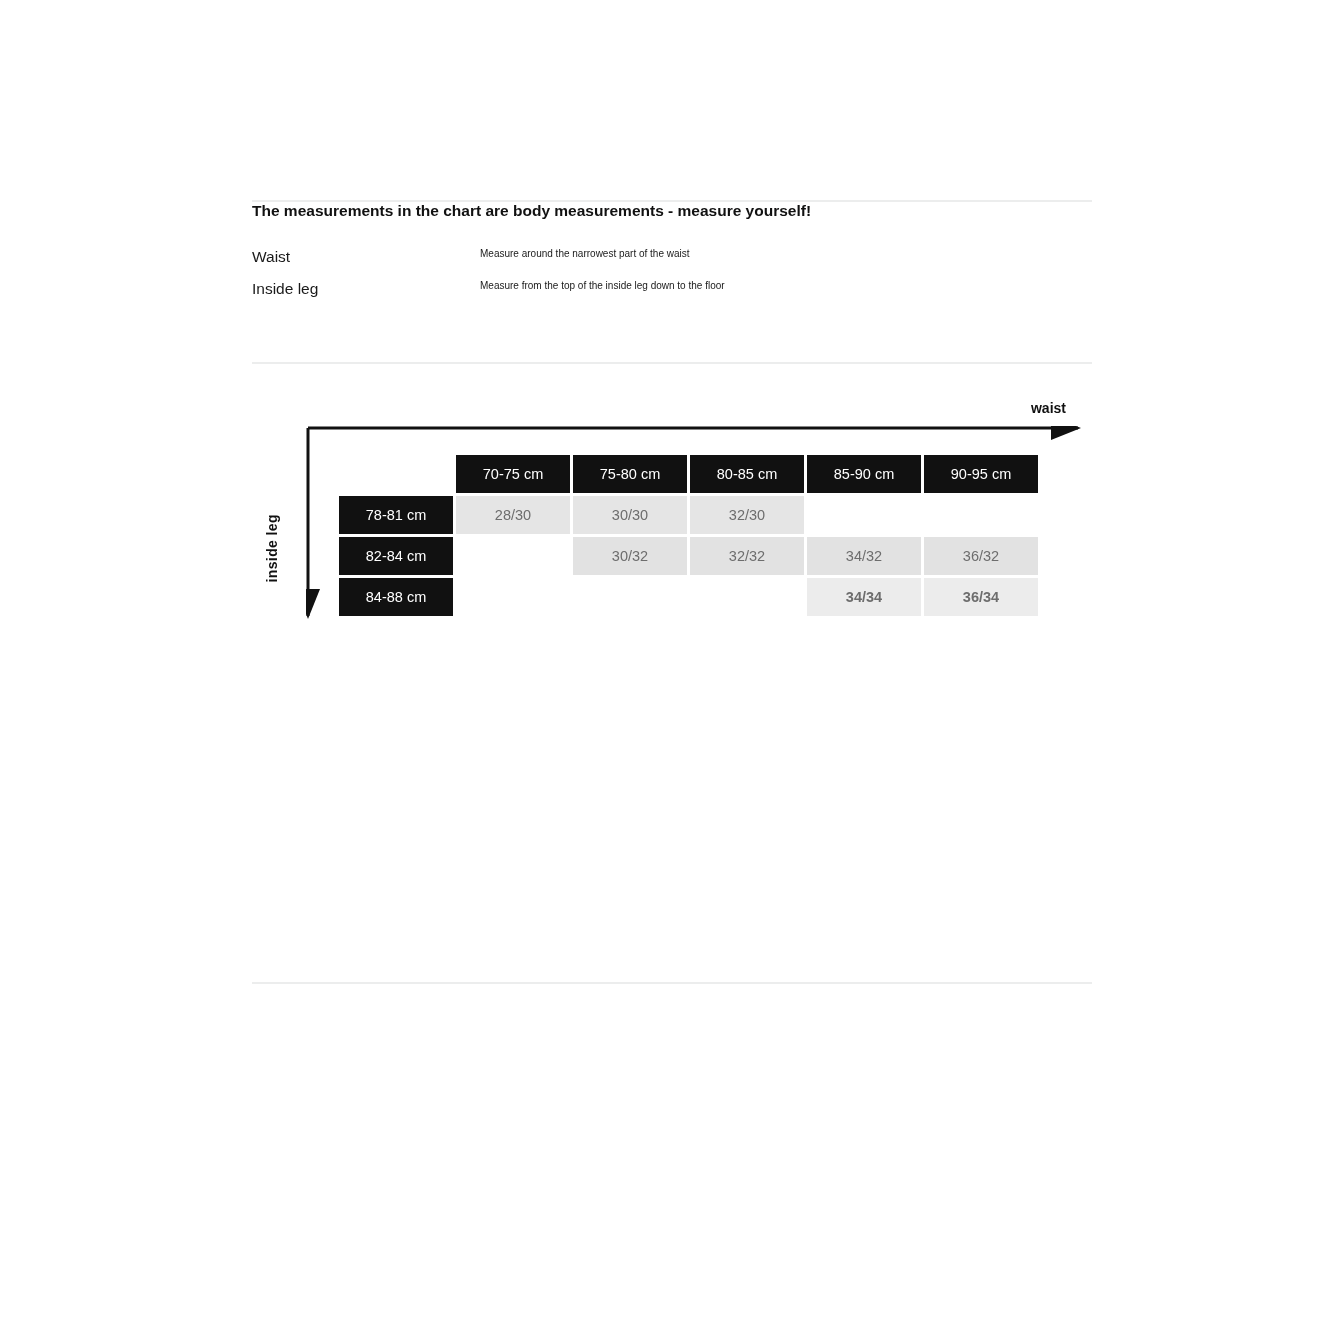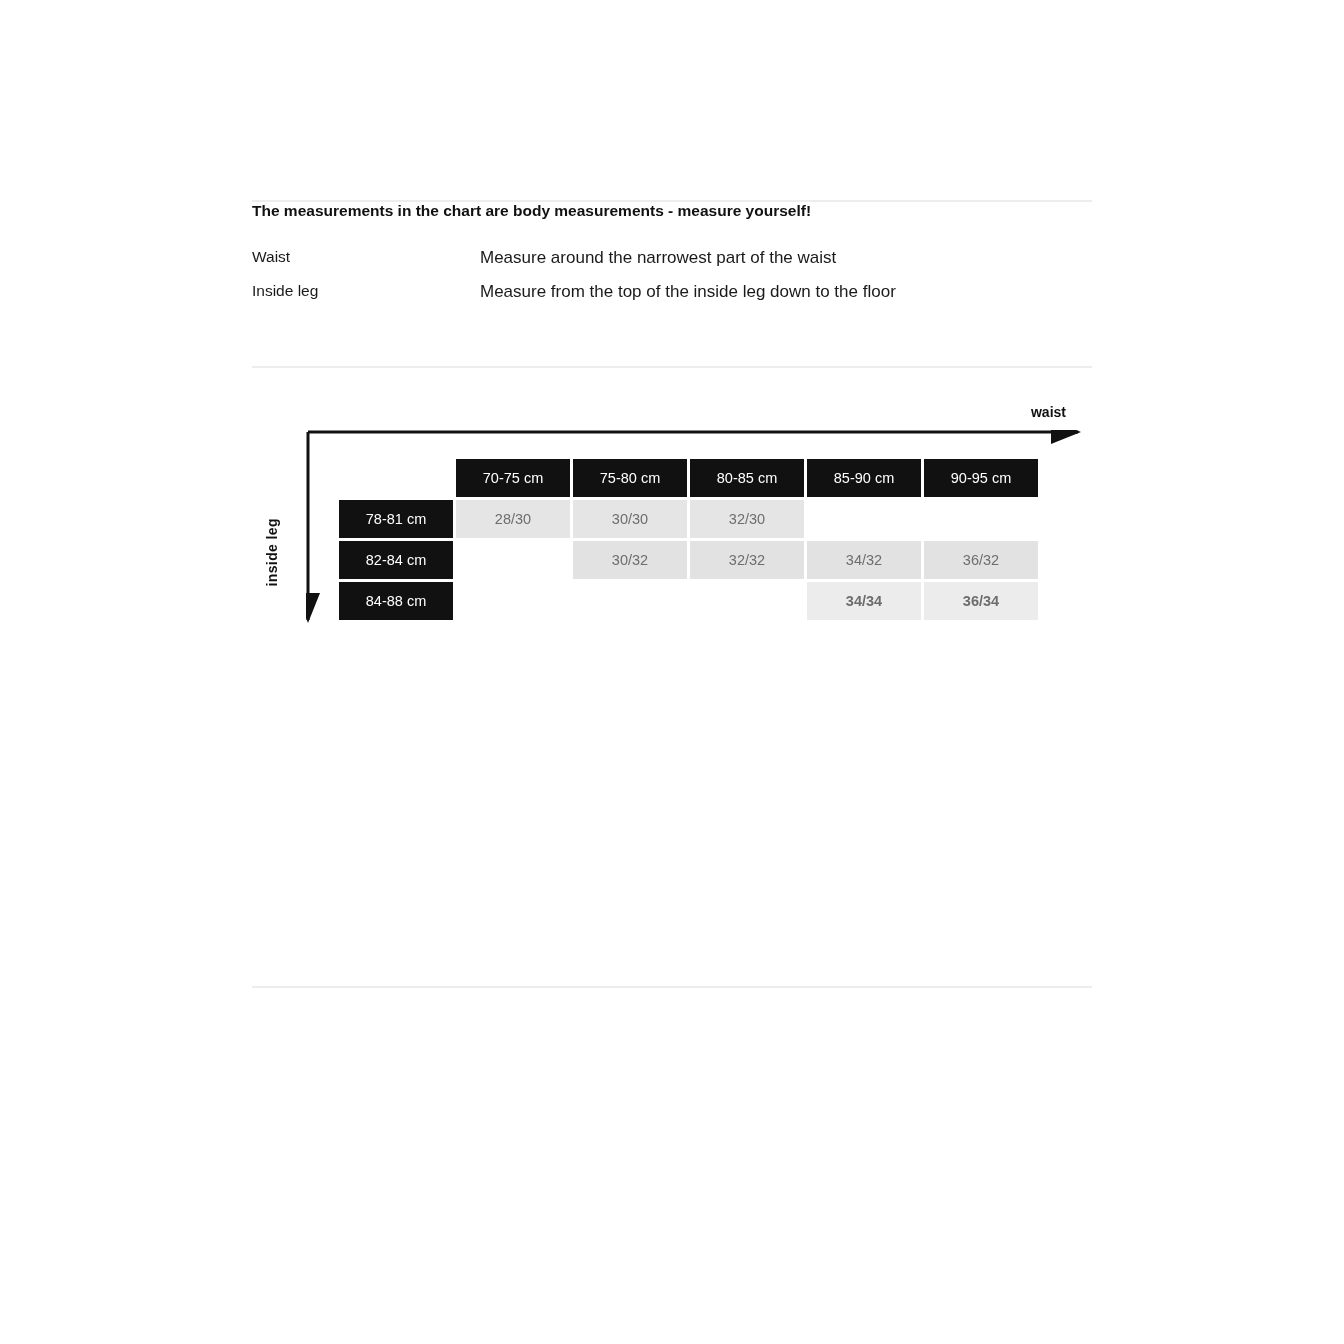--- a/index.html
+++ b/index.html
@@ -50,21 +50,21 @@
   .def-row {
     display: flex;
     margin-bottom: 14px;
   }
   .def-term {
     width: 228px;
     font-size: 15.5px;
     color: #1a1a1a;
   }
   .def-desc {
-    font-size: 17px;
+    font-size: 10px;
     color: #1a1a1a;
     text-align: center;
   }
 
   .intro-bottom-space {
     height: 50px;
   }
 
   
   .chart-wrap {

